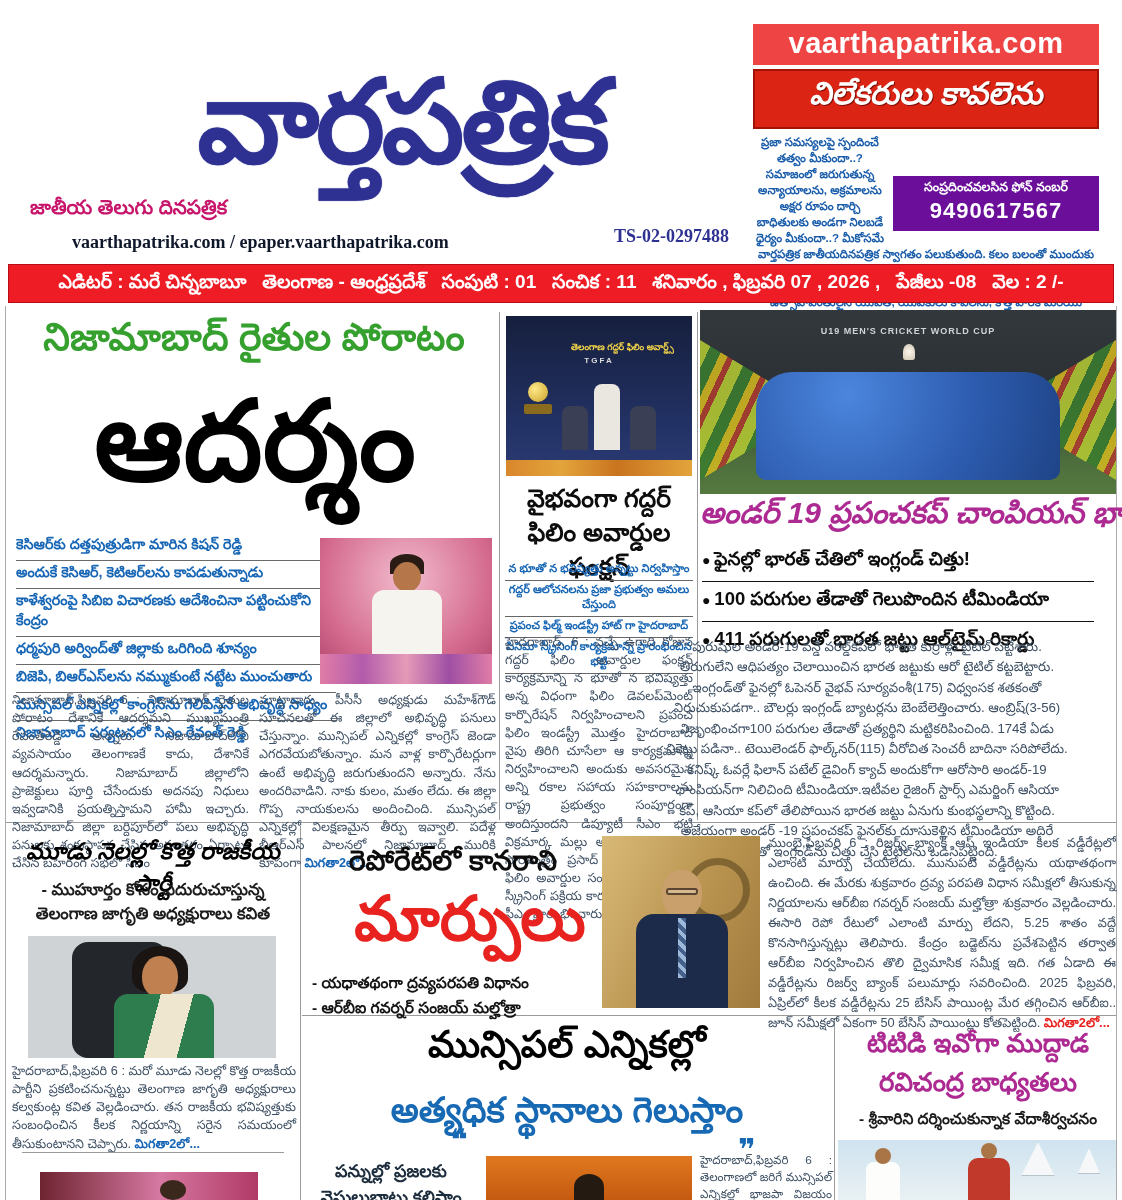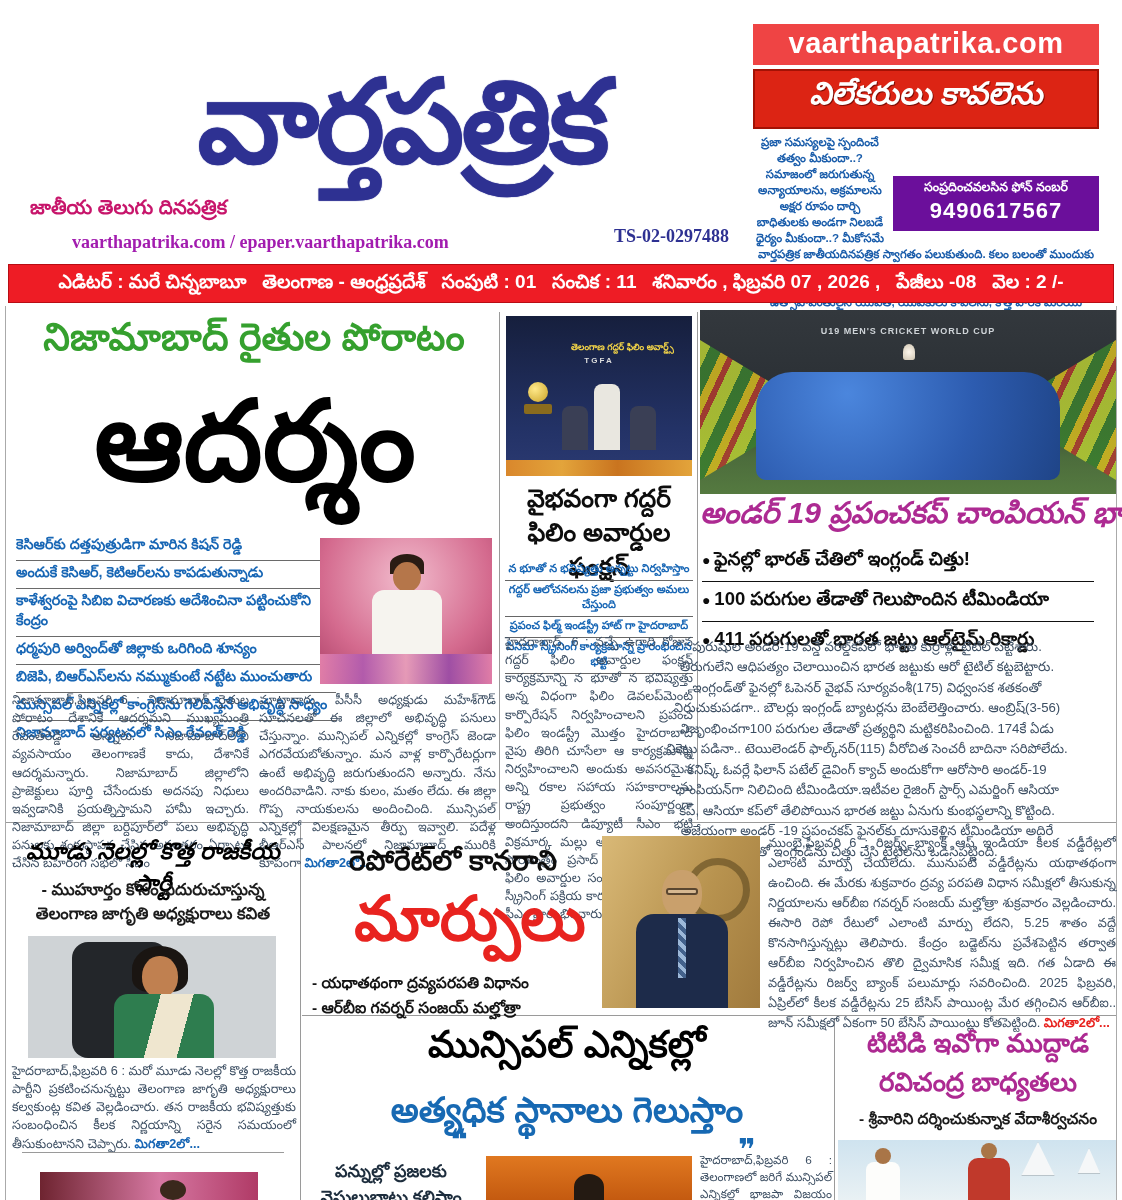--- a/index.html
+++ b/index.html
@@ -11,21 +11,21 @@
     color:#222;
   }
   .abs{ position:absolute; }
 
   
   .logo{ left:52px; top:22px; width:700px; height:200px; line-height:200px;
          font-size:116px; font-weight:bold; color:#2e3192; text-align:center;
          letter-spacing:-3px; white-space:nowrap;
          text-shadow:0 0 1px #2e3192; }
   .tagline{ left:30px; top:196px; font-size:20px; font-weight:bold; color:#c7156b; }
-  .urls{ left:72px; top:232px; font-size:18px; font-weight:bold; color:#a21caf;
+  .urls{ left:72px; top:232px; font-size:18px; font-weight:bold; color:#0f172a;
          font-family:"Liberation Serif",serif; }
   .regno{ left:614px; top:226px; font-size:18px; font-weight:bold; color:#2e3192;
           font-family:"Liberation Serif",serif; }
 
   .promo{ left:753px; top:24px; width:346px; height:232px; }
   .promo-site{ background:#ef4444; color:#fff; font-weight:bold; font-size:29px;
                text-align:center; padding:3px 0 5px; letter-spacing:.5px; }
   .promo-title{ background:#dc2414; color:#fff; font-weight:bold; font-style:italic;
                 font-size:31px; text-align:center; padding:5px 0 8px; margin-top:4px;
                 border:2px solid #a31205; text-shadow:1px 1px 0 #7d0d05; }

